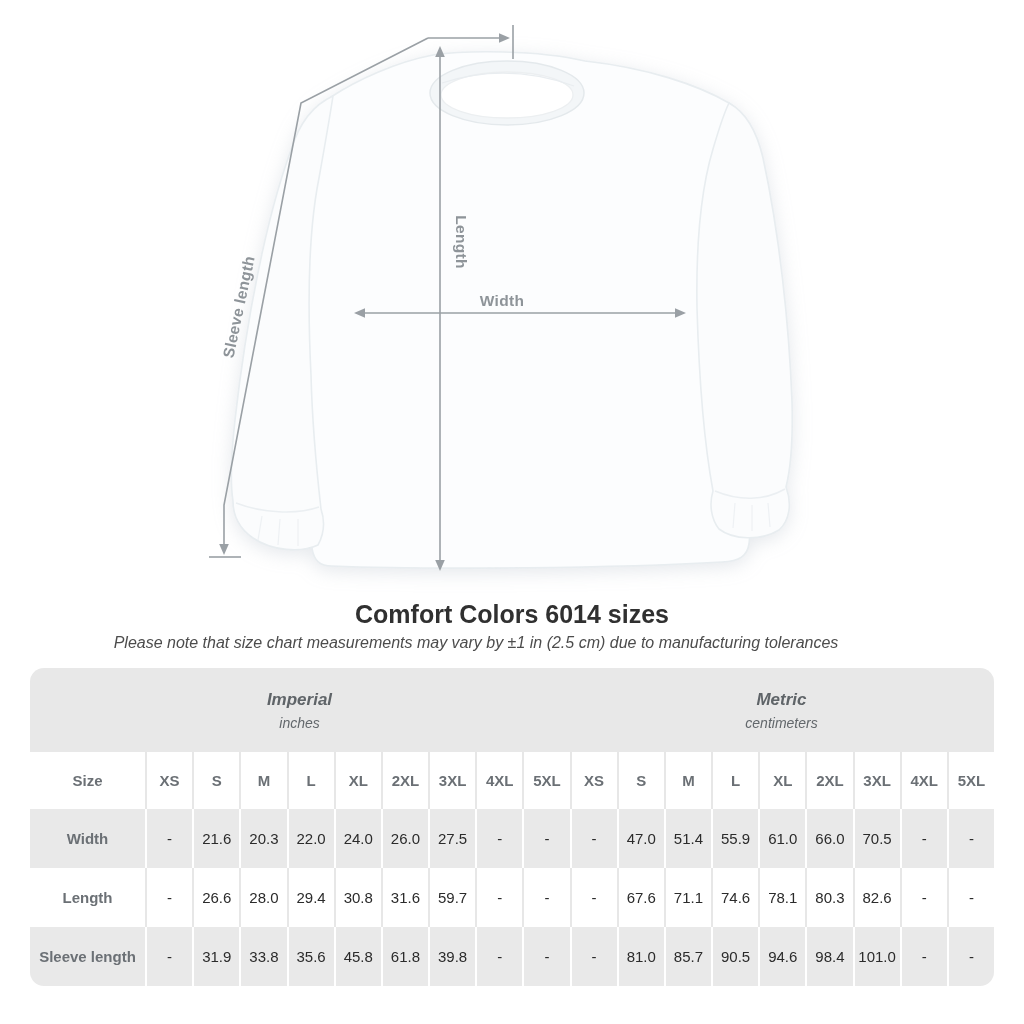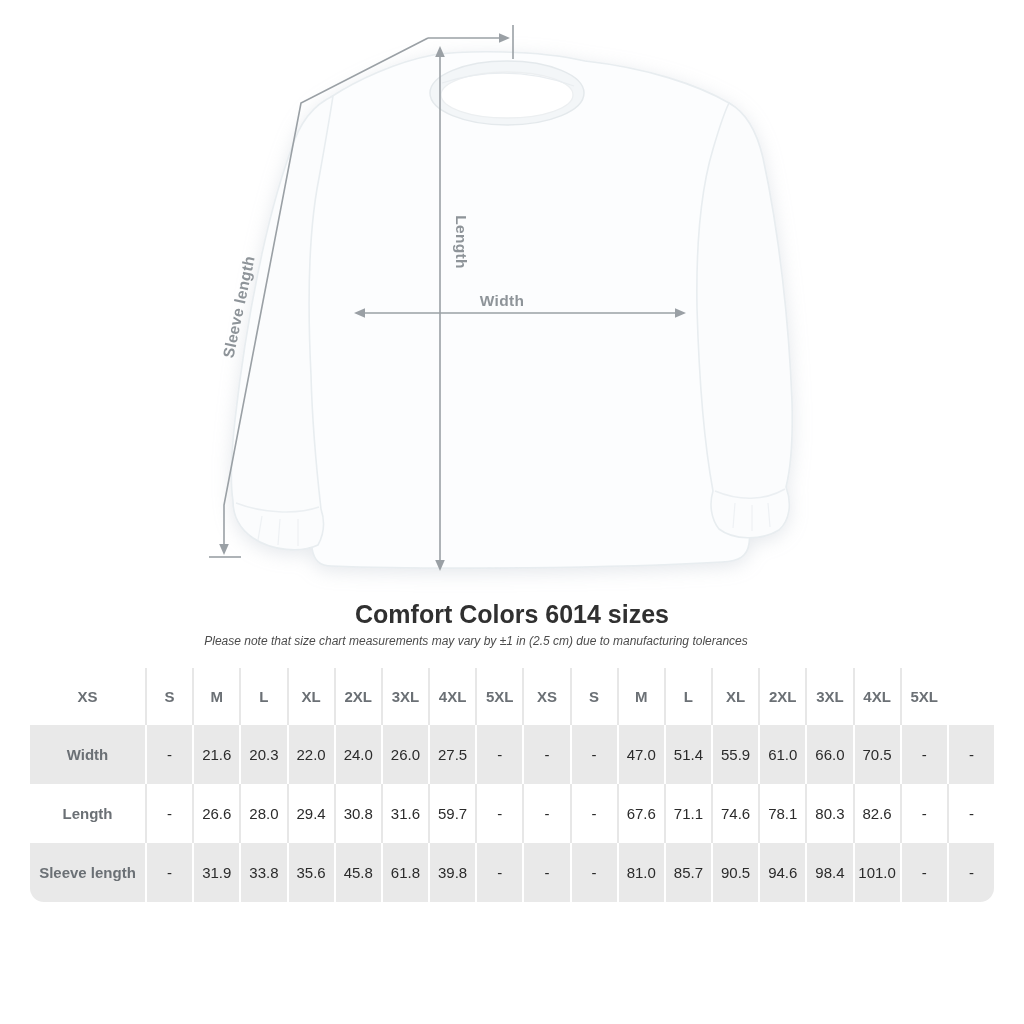--- a/index.html
+++ b/index.html
@@ -13,21 +13,21 @@
   .mlabel{
     font-family:"Liberation Sans","DejaVu Sans",sans-serif;
     font-size:15.5px;font-weight:bold;fill:#8e9499;letter-spacing:.3px;
   }
   .title{
     position:absolute;left:0;top:600px;width:1024px;text-align:center;
     font-size:25px;font-weight:bold;color:#303030;
   }
   .subtitle{
     position:absolute;left:0;top:634px;width:952px;text-align:center;
-    font-size:12px;font-style:italic;color:#4c4c4c;
+    font-size:16px;font-style:italic;color:#4c4c4c;
   }
   .size-table{
     position:absolute;left:30px;top:668px;width:964px;
     border-radius:14px;overflow:hidden;
   }
   .group-row{display:flex;height:84px;background:#e8e8e8;}
   .group-cell{display:flex;flex-direction:column;align-items:center;justify-content:center;}
   .group-cell.imperial{width:539px;}
   .group-cell.metric{width:425px;}
   .group-label{font-size:17px;font-weight:bold;font-style:italic;color:#5f6468;}
@@ -127,22 +127,33 @@
 
     <text class="mlabel" transform="translate(244,308) rotate(-78)" text-anchor="middle">Sleeve length</text>
     <text class="mlabel" transform="translate(456,242) rotate(90)" text-anchor="middle">Length</text>
     <text class="mlabel" x="502" y="306" text-anchor="middle">Width</text>
   </svg>
 
   <div class="title">Comfort Colors 6014 sizes</div>
   <div class="subtitle">Please note that size chart measurements may vary by ±1 in (2.5 cm) due to manufacturing tolerances</div>
 
   <div class="size-table">
+    <div class="group-row">
+      <div class="group-cell imperial">
+        <div class="group-label">Imperial</div>
+        <div class="group-sub">inches</div>
+      </div>
+      <div class="group-cell metric">
+        <div class="group-label">Metric</div>
+        <div class="group-sub">centimeters</div>
+      </div>
+    </div>
 
     <div class="trow sizes-row" id="sizes-row">
+      <div class="cell label-cell">Size</div>
 
     <div class="cell head-cell">XS</div>
         <div class="cell head-cell">S</div>
         <div class="cell head-cell">M</div>
         <div class="cell head-cell">L</div>
         <div class="cell head-cell">XL</div>
         <div class="cell head-cell">2XL</div>
         <div class="cell head-cell">3XL</div>
         <div class="cell head-cell">4XL</div>
         <div class="cell head-cell">5XL</div>

